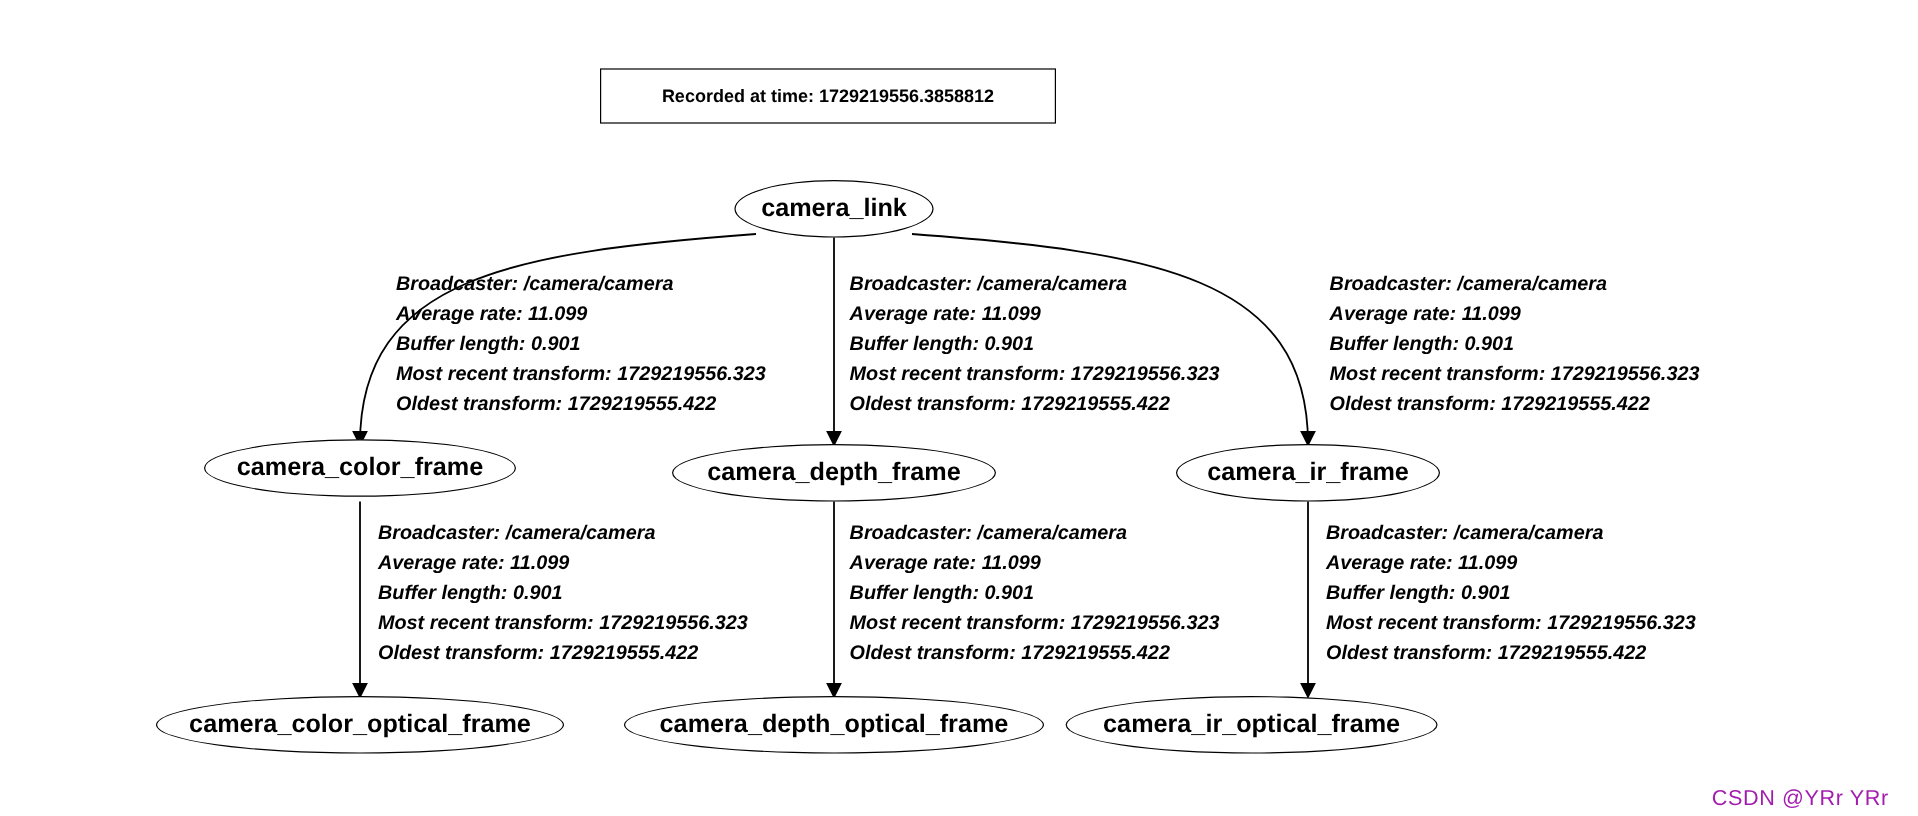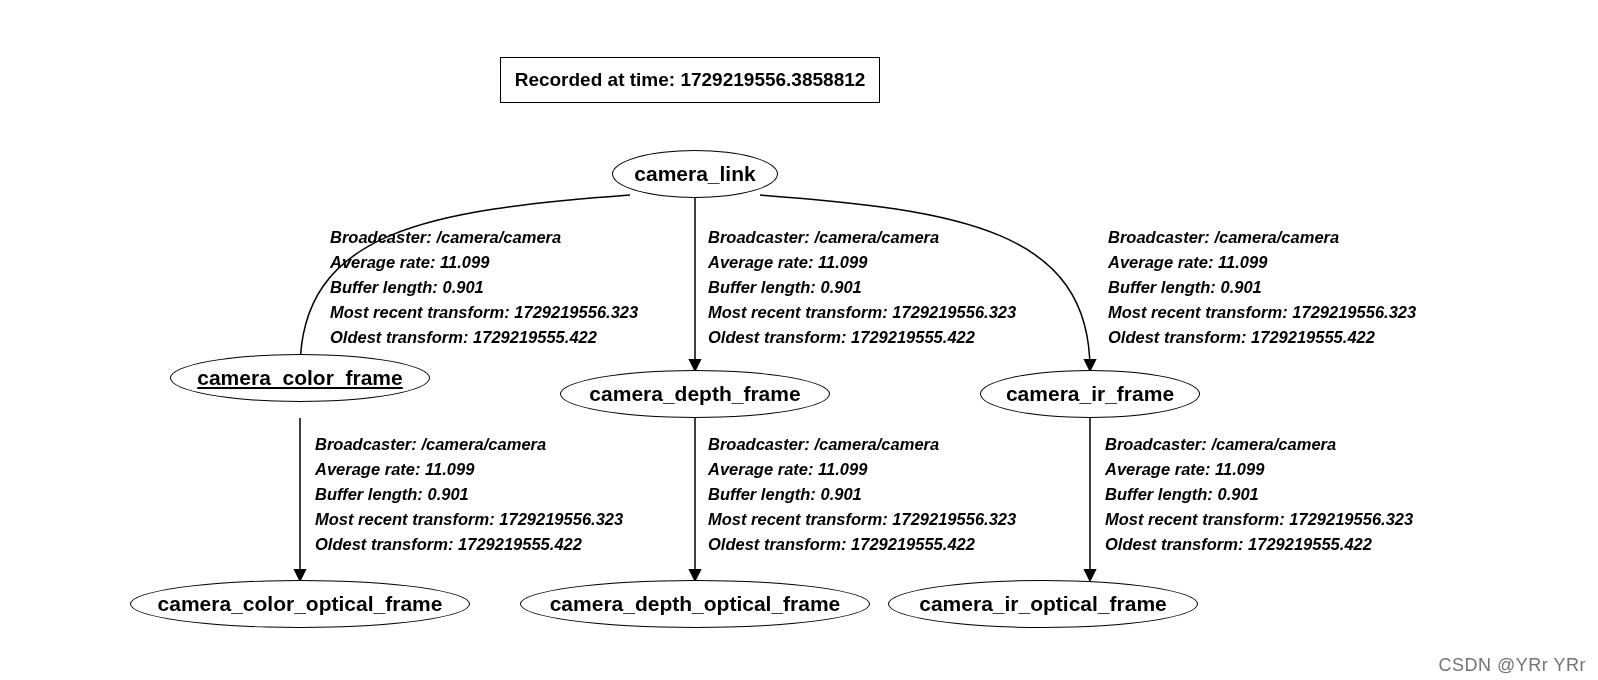--- a/index.html
+++ b/index.html
@@ -11,21 +11,21 @@
     font-family: Arial, Helvetica, sans-serif;
     position: relative;
     overflow: hidden;
   }
   .node-box {
     position: absolute;
     border: 1.5px solid #000;
     background: #fff;
     text-align: right;
     font-weight: bold;
-    font-size: 19px;
+    font-size: 15px;
     display: flex;
     align-items: center;
     justify-content: center;
     box-sizing: border-box;
   }
   .node-ellipse {
     position: absolute;
     border: 1.5px solid #000;
     background: #fff;
     border-radius: 50%;
@@ -48,23 +48,23 @@
   }
   svg.edges {
     position: absolute;
     top: 0; left: 0;
     width: 1598px;
     height: 680px;
     pointer-events: none;
   }
   .watermark {
     position: absolute;
-    right: 12px;
+    right: 24px;
     bottom: 4px;
-    color: #737373;
+    color: #a21caf;
     font-size: 18px;
     font-family: Arial, sans-serif;
     letter-spacing: 0.5px;
   }
 </style>
 </head>
 <body>
 
 <svg class="edges">
   <defs>
@@ -89,21 +89,21 @@
 <div class="node-box" style="left:500px; top:57px; width:380px; height:46px;">
   <span>
     <span>Recorded at time:</span>&nbsp;<span>1729219556.3858812</span>
   </span>
 </div>
 
 <div class="node-ellipse" style="left:612px; top:150px; width:166px; height:48px;">
   <span>camera_link</span>
 </div>
 
-<div class="node-ellipse" style="left:170px; top:354px; width:260px; height:48px;text-decoration:underline;">
+<div class="node-ellipse" style="left:170px; top:366px; width:260px; height:48px;">
   <span>camera_color_frame</span>
 </div>
 <div class="node-ellipse" style="left:560px; top:370px; width:270px; height:48px;text-align:center;">
   <span>camera_depth_frame</span>
 </div>
 <div class="node-ellipse" style="left:980px; top:370px; width:220px; height:48px;">
   <span>camera_ir_frame</span>
 </div>
 
 <div class="node-ellipse" style="left:130px; top:580px; width:340px; height:48px;">

